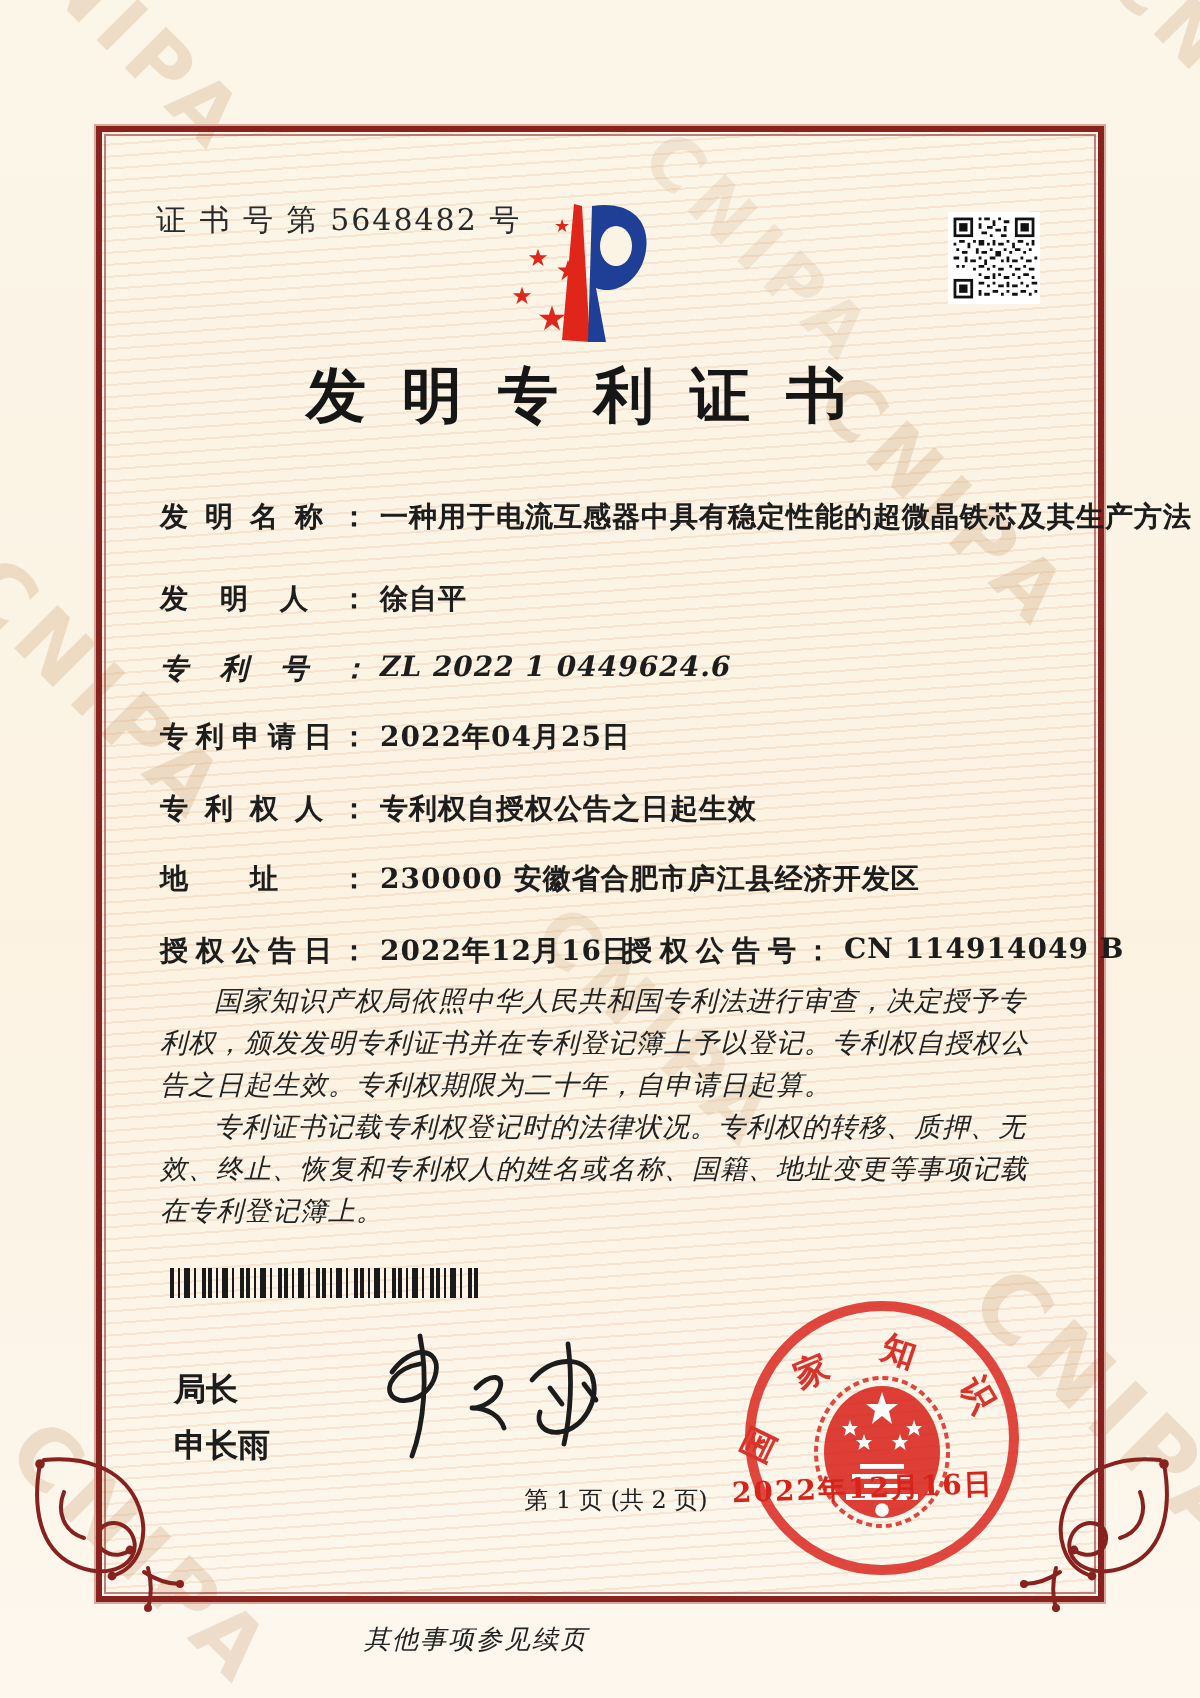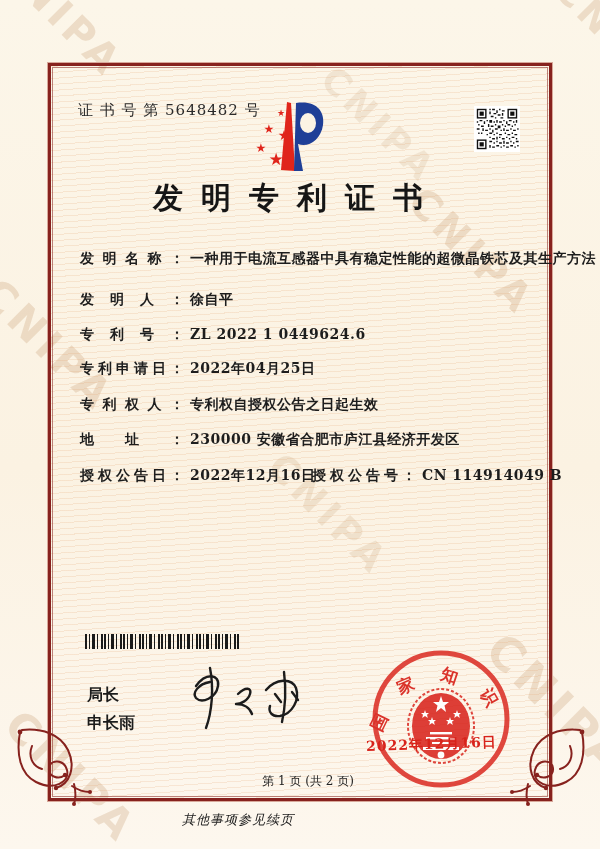--- a/index.html
+++ b/index.html
@@ -93,21 +93,21 @@
 
   .seal { position: absolute; left: 366px; top: 644px; opacity: 0.92; }
   .seal-date {
     position: absolute; left: 366px; top: 736px; width: 120px;
     color: #d8231b; font-size: 14px; font-weight: bold;
     letter-spacing: 1px; transform: rotate(-2deg);
     text-align: center; white-space: nowrap;
   }
 
   .page-info {
-    position: absolute; left: 0; top: 773px; width: 600px;
+    position: absolute; left: 0; top: 742px; width: 600px;
     text-align: center; font-size: 12px; color: #222; padding-left: 16px;
   }
   .continuation {
     position: absolute; left: 0; top: 811px; width: 476px;
     text-align: center; font-size: 13px; font-style: italic; color: #222;
     letter-spacing: 1px;
   }
 
   .flourish { position: absolute; pointer-events: none; }
   .flourish.left  { left: 12px;  top: 726px; }
@@ -170,40 +170,44 @@
 
   <div class="title">发明专利证书</div>
 
   <div class="fields">
     <div class="field-row" style="top:250px;">
       <span class="flabel">发明名称：</span><span class="fvalue">一种用于电流互感器中具有稳定性能的超微晶铁芯及其生产方法</span>
     </div>
     <div class="field-row" style="top:291px;">
       <span class="flabel">发明人：</span><span class="fvalue">徐自平</span>
     </div>
-    <div class="field-row" style="top:326px;">
+    <div class="field-row" style="top:326px;font-style:italic;">
       <span class="flabel">专利号：</span><span class="fvalue">ZL 2022 1 0449624.6</span>
     </div>
     <div class="field-row" style="top:360px;">
       <span class="flabel">专利申请日：</span><span class="fvalue">2022年04月25日</span>
     </div>
     <div class="field-row" style="top:396px;">
       <span class="flabel">专利权人：</span><span class="fvalue">专利权自授权公告之日起生效</span>
     </div>
     <div class="field-row" style="top:431px;">
       <span class="flabel">地址：</span><span class="fvalue">230000 安徽省合肥市庐江县经济开发区</span>
     </div>
     <div class="field-row" style="top:467px; width:460px;">
       <span class="flabel">授权公告日：</span><span class="fvalue">2022年12月16日</span>
       <span class="grant-no">
         <span class="flabel">授权公告号：</span><span class="fvalue">CN 114914049 B</span>
       </span>
     </div>
   </div>
 
+  <div class="paras">
+    <p>国家知识产权局依照中华人民共和国专利法进行审查，决定授予专利权，颁发发明专利证书并在专利登记簿上予以登记。专利权自授权公告之日起生效。专利权期限为二十年，自申请日起算。</p>
+    <p>专利证书记载专利权登记时的法律状况。专利权的转移、质押、无效、终止、恢复和专利权人的姓名或名称、国籍、地址变更等事项记载在专利登记簿上。</p>
+  </div>
 
   <div class="barcode"></div>
 
   <div class="signatory">
     <div>局长</div>
     <div>申长雨</div>
   </div>
 
   <div class="signature">
     <svg width="132" height="70" viewBox="0 0 132 70">

